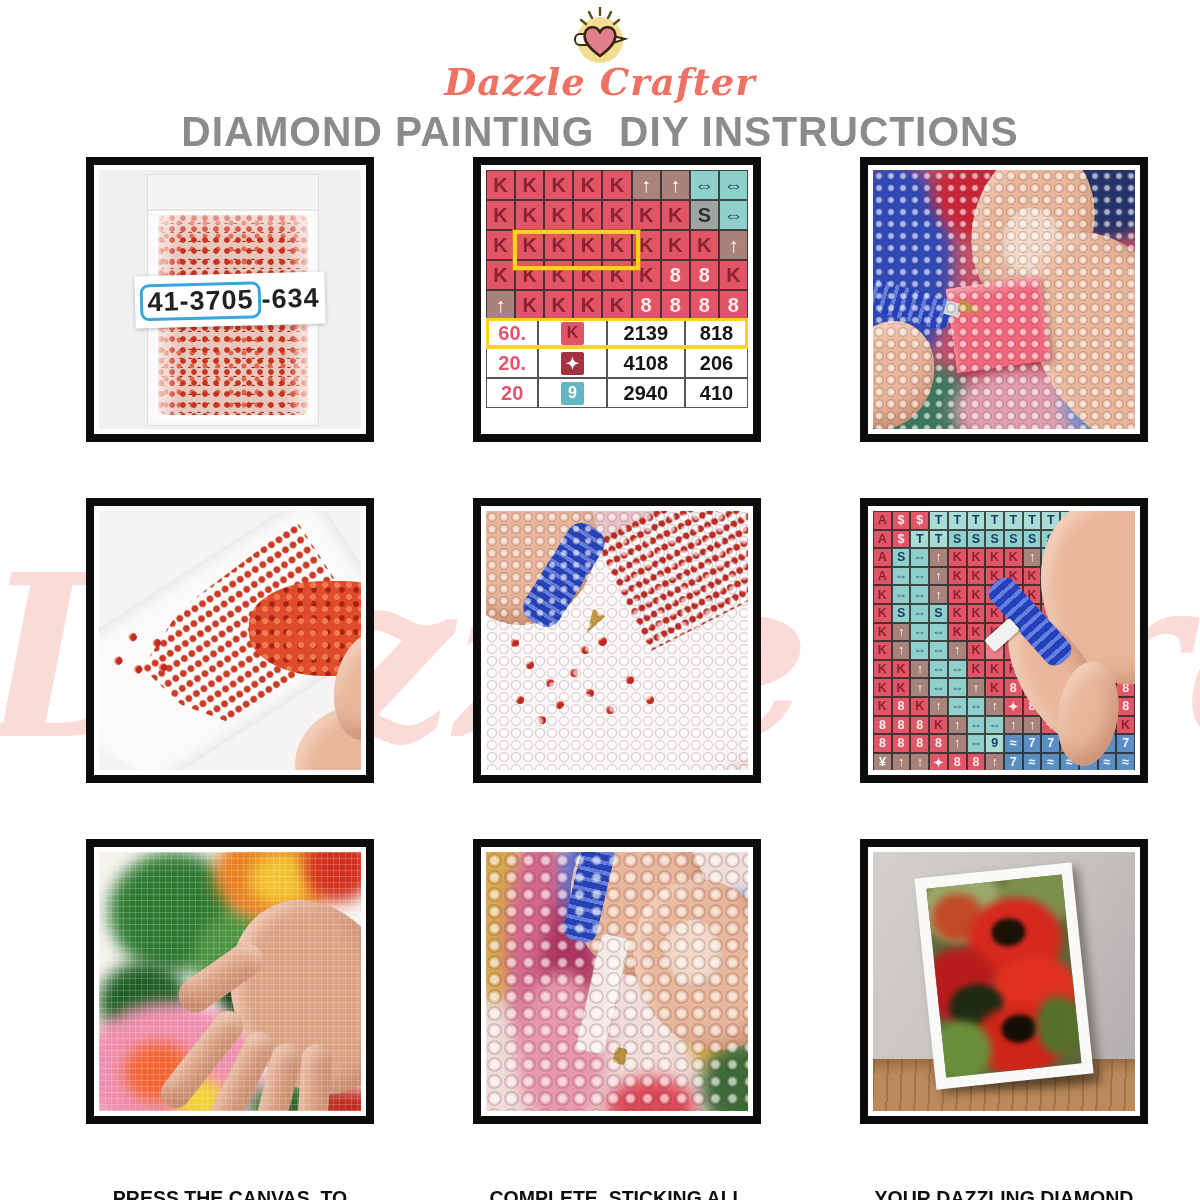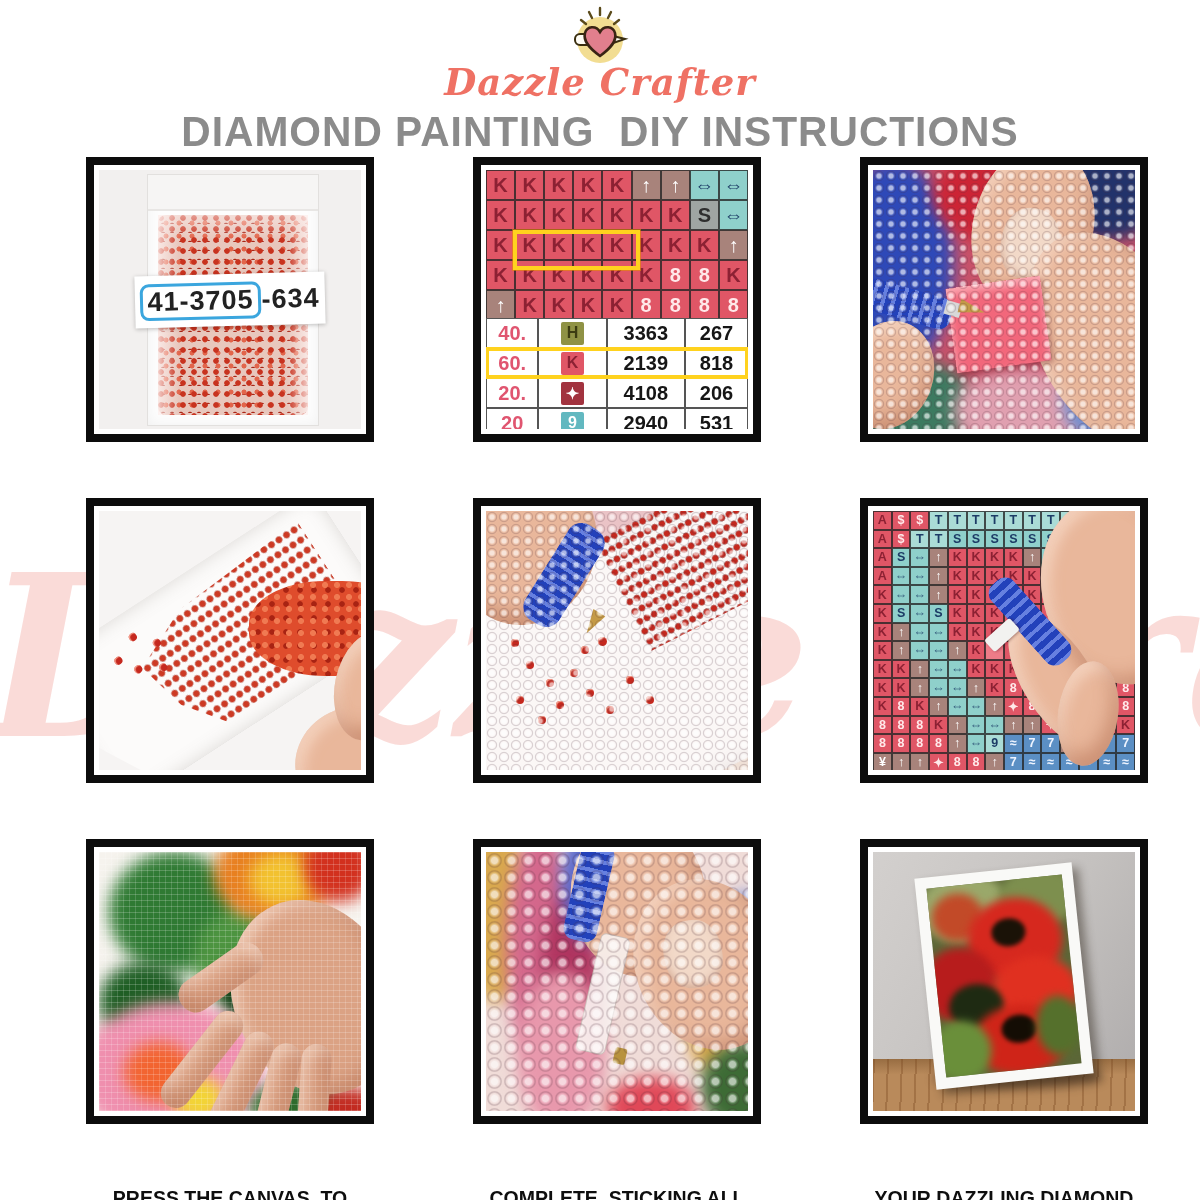--- a/index.html
+++ b/index.html
@@ -227,28 +227,20 @@
               <span class="cell c-r">K</span>
               <span class="cell c-r">K</span>
               <span class="cell c-r8">8</span>
               <span class="cell c-r8">8</span>
               <span class="cell c-r8">8</span>
               <span class="cell c-r8">8</span>
             </div>
           <div class="p2-hl"></div>
         </div>
         <div class="p2-table">
-            <div class="trow">
-              <div class="tnum">40.</div>
-              <div class="tsym">
-                <span class="chip olive">H</span>
-              </div>
-              <div class="tcode">3363</div>
-              <div class="tcount">267</div>
-            </div>
             <div class="trow hl">
               <div class="tnum">60.</div>
               <div class="tsym">
                 <span class="chip crimson">K</span>
               </div>
               <div class="tcode">2139</div>
               <div class="tcount">818</div>
             </div>
             <div class="trow">
               <div class="tnum">20.</div>
@@ -257,21 +249,21 @@
               </div>
               <div class="tcode">4108</div>
               <div class="tcount">206</div>
             </div>
             <div class="trow">
               <div class="tnum">20</div>
               <div class="tsym">
                 <span class="chip teal">9</span>
               </div>
               <div class="tcode">2940</div>
-              <div class="tcount">531</div>
+              <div class="tcount">410</div>
             </div>
           </div>
       </div>
     </div>
     <div class="caption">
       <div>MATCH THE NUMBER CODE</div><div>WITH SYMBOL ON CANVAS</div>
     </div>
   </div>
 
   <div class="step">

